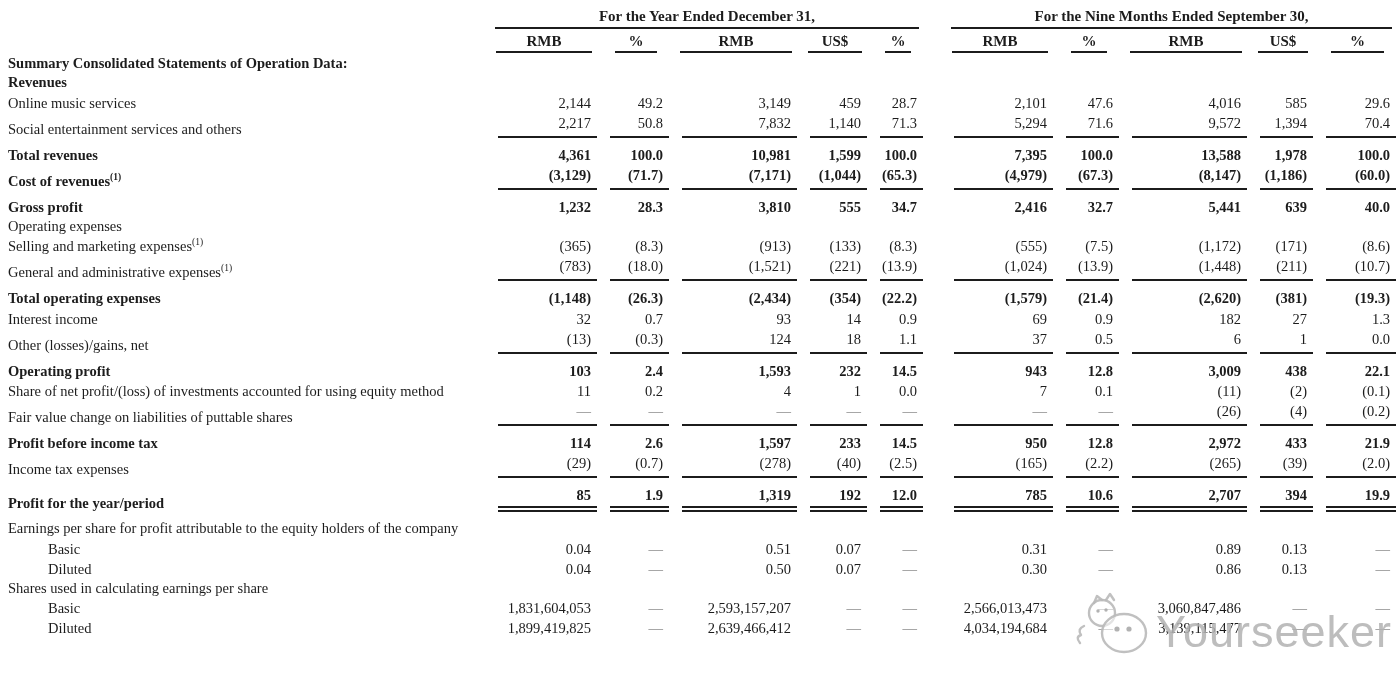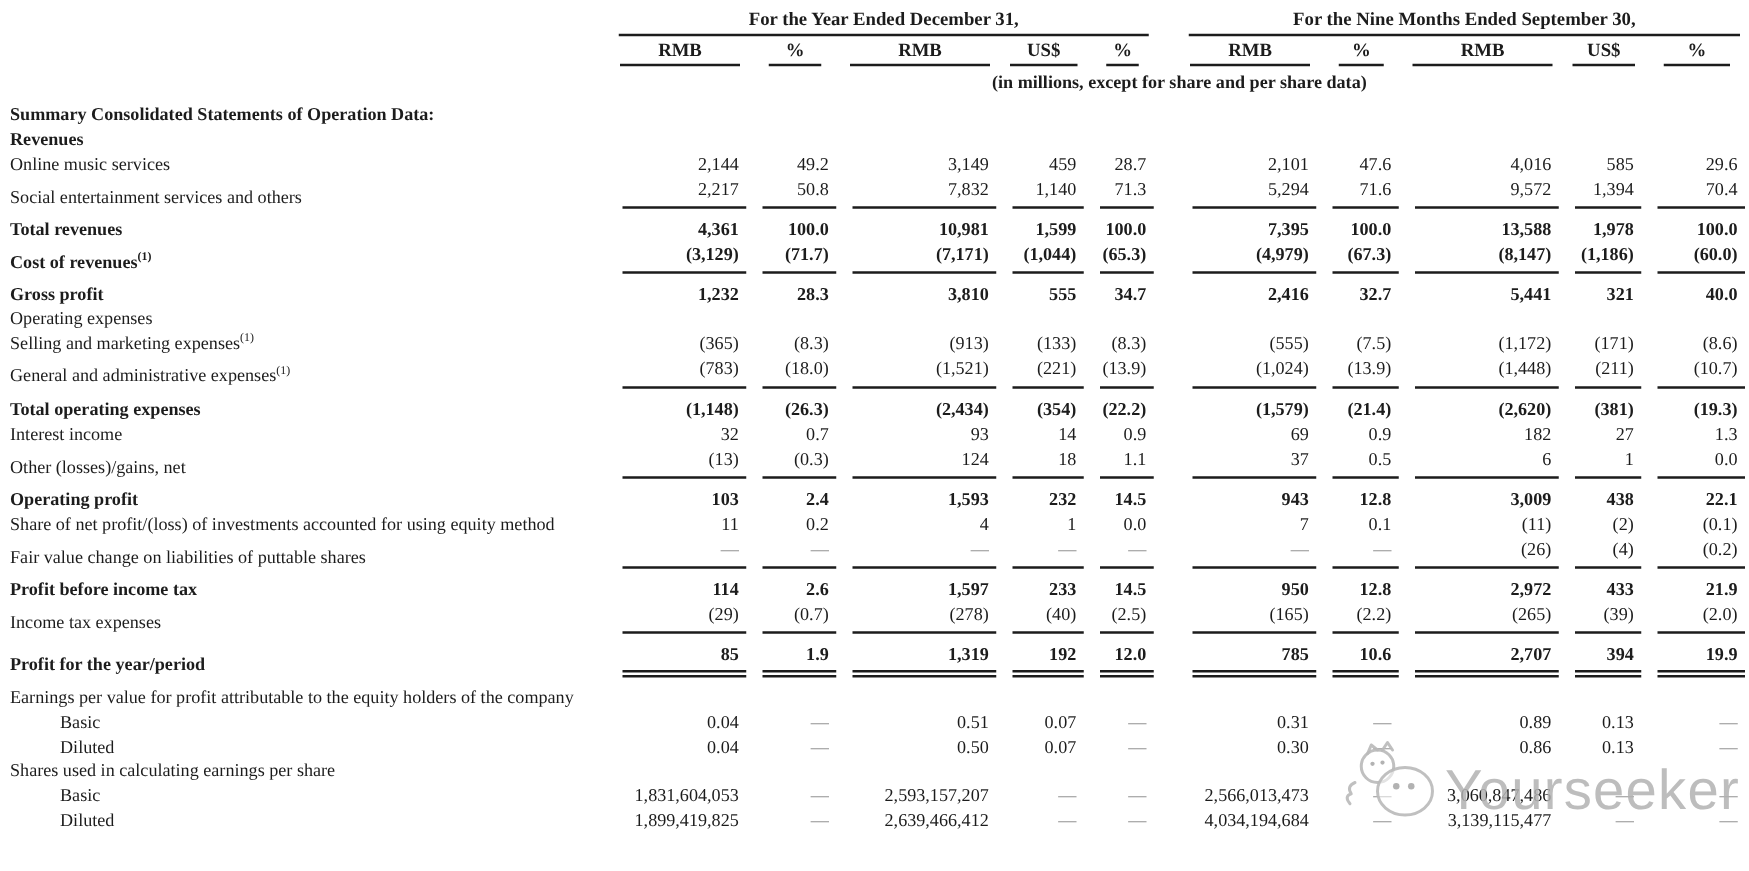--- a/index.html
+++ b/index.html
@@ -86,24 +86,20 @@
           <td>
             <div class="hl">RMB</div>
           </td>
           <td>
             <div class="hl">US$</div>
           </td>
           <td>
             <div class="hl pc">%</div>
           </td>
         </tr>
-        <tr>
-          <td class="lbl"></td>
-          <td colspan="11" class="note">(in millions, except for share and per share data)</td>
-        </tr>
       </thead>
     <tbody id="tbody">
         <tr>
           <td class="lbl ind0 b"><span class="lt">Summary Consolidated Statements of Operation Data:</span></td>
           <td class="val b">
             <div class="v"></div>
           </td>
           <td class="val b">
             <div class="v"></div>
           </td>
@@ -324,21 +320,21 @@
           <td class="val b">
             <div class="v">2,416</div>
           </td>
           <td class="val b">
             <div class="v">32.7</div>
           </td>
           <td class="val b">
             <div class="v">5,441</div>
           </td>
           <td class="val b">
-            <div class="v">321</div>
+            <div class="v">639</div>
           </td>
           <td class="val b">
             <div class="v">40.0</div>
           </td>
         </tr>
         <tr>
           <td class="lbl ind0"><span class="lt">Operating expenses</span></td>
           <td class="val">
             <div class="v"></div>
           </td>
@@ -742,21 +738,21 @@
           </td>
           <td class="val b dbl">
             <div class="v">394</div>
           </td>
           <td class="val b dbl">
             <div class="v">19.9</div>
           </td>
         </tr>
         <tr class="gap">
           <td class="lbl ind0 wrap">
-            <span class="lt">Earnings per value for profit attributable to the equity holders of the company</span>
+            <span class="lt">Earnings per share for profit attributable to the equity holders of the company</span>
           </td>
           <td class="val">
             <div class="v"></div>
           </td>
           <td class="val">
             <div class="v"></div>
           </td>
           <td class="val">
             <div class="v"></div>
           </td>

